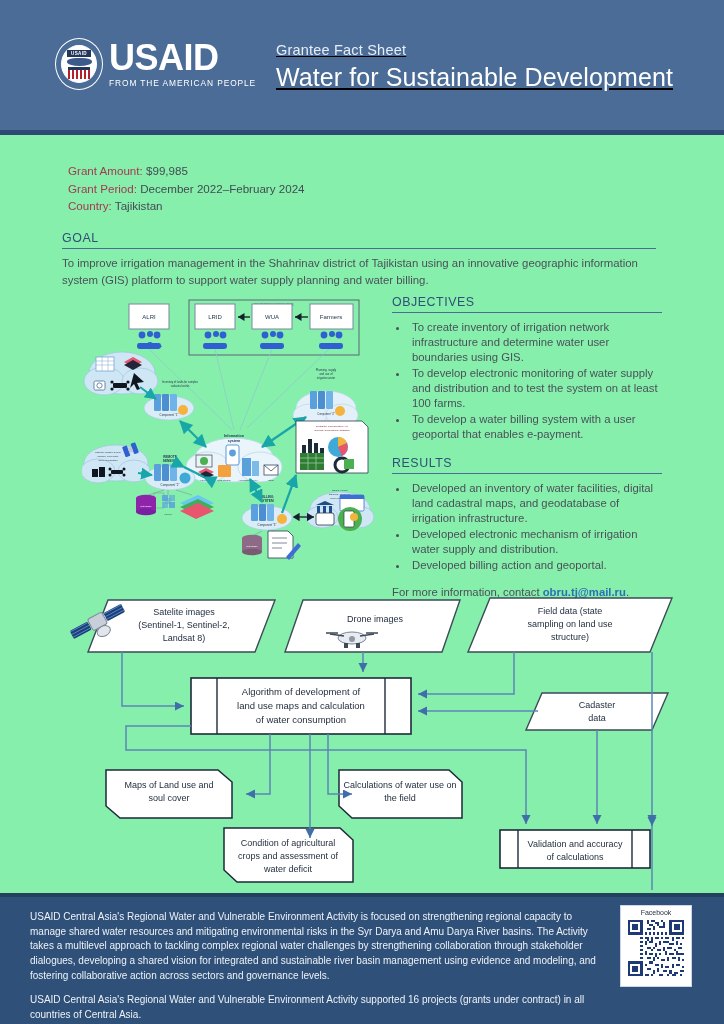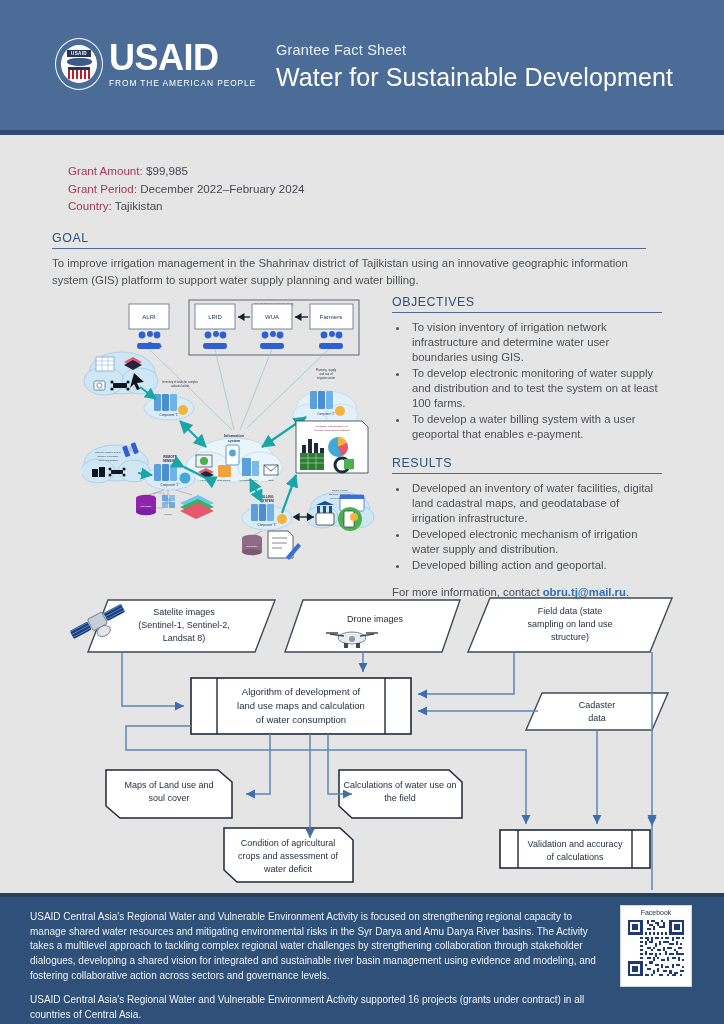--- a/index.html
+++ b/index.html
@@ -2,21 +2,21 @@
 <html><head>
 <meta charset="utf-8">
 <style>
   * { box-sizing: border-box; margin: 0; padding: 0; }
   html, body {
     width: 724px; height: 1024px;
     background: #ffffff;
     font-family: "Liberation Sans", sans-serif;
     overflow: hidden;
   }
-  .page { position: relative; width: 724px; height: 1024px; background:#e5e5e5; }
+  .page { position: relative; width: 724px; height: 1024px; background:#86efac; }
 
   
   .header {
     position:absolute; left:0; top:0; width:724px; height:130px;
     background:#4a6c96;
     display:flex; align-items:center;
   }
   .header-underline {
     position:absolute; left:0; top:130px; width:724px; height:5px;
     background:#2e4a72;
@@ -39,37 +39,37 @@
       repeating-linear-gradient(90deg,#b3202c 0 2px,#ffffff 2px 4px);
     border-top:3px solid #23375d; }
   .logo-text { display:flex; flex-direction:column; line-height:1; }
   .logo-usaid {
     color:#ffffff; font-size:36px; font-weight:bold; letter-spacing:-0.5px;
     font-family:"Liberation Sans", sans-serif;
   }
   .logo-tag {
     color:#ffffff; font-size:8.4px; letter-spacing:0.9px; margin-top:3px; font-weight:normal;
   }
-  .header-titles { position:absolute; left:276px; top:42px; }
+  .header-titles { position:absolute; left:276px; top:42px;text-decoration:underline; }
   .header-kicker { color:#e8eef6; font-size:14.5px; letter-spacing:.2px; }
   .header-title { color:#ffffff; font-size:25px; margin-top:5px; letter-spacing:.1px; }
 
   
   .body { position:absolute; left:0; top:135px; width:724px; height:758px; }
 
   .meta { position:absolute; left:68px; top:27px; line-height:1.52; }
   .meta-row { font-size:11.6px; color:#444b52; }
   .meta-label { color:#a33a52; font-weight:normal; }
 
   .sec-head {
     color:#2f5078; font-size:12.4px; letter-spacing:.55px;
   }
   .sec-rule { border-bottom:1.6px solid #4a6c96; margin-top:3px; }
 
-  .goal { position:absolute; left:52px; top:96px; width:594px; }
+  .goal { position:absolute; left:62px; top:96px; width:594px; }
   .goal-body { font-size:11.4px; color:#4a5158; line-height:1.47; margin-top:6px; }
 
   
   .rightcol { position:absolute; left:392px; top:160px; width:270px; }
   .obj-list, .res-list { margin:7px 0 0 0; padding-left:17px; }
   .obj-list li, .res-list li {
     font-size:11.3px; color:#4a5158; line-height:1.33; margin-bottom:1px;
     padding-left:3px;
   }
   .res-wrap { margin-top:14px; }
@@ -450,21 +450,21 @@
         </g>
         <line x1="212" y1="222" x2="232" y2="222" stroke="#1c2b3a" stroke-width="1.4" marker-end="url(#blkA)" marker-start="url(#blkB)"></line>
       </svg>
     </div>
 
     <div class="rightcol">
       <div>
         <div class="sec-head">OBJECTIVES</div>
         <div class="sec-rule"></div>
         <ul class="obj-list">
-          <li>To vision inventory of irrigation network infrastructure and determine water user boundaries using GIS.</li>
+          <li>To create inventory of irrigation network infrastructure and determine water user boundaries using GIS.</li>
           <li>To develop electronic monitoring of water supply and distribution and to test the system on at least 100 farms.</li>
           <li>To develop a water billing system with a user geoportal that enables e-payment.</li>
         </ul>
       </div>
       <div class="res-wrap">
         <div class="sec-head">RESULTS</div>
         <div class="sec-rule"></div>
         <ul class="res-list">
           <li>Developed an inventory of water facilities, digital land cadastral maps, and geodatabase of irrigation infrastructure.</li>
           <li>Developed electronic mechanism of irrigation water supply and distribution.</li>

